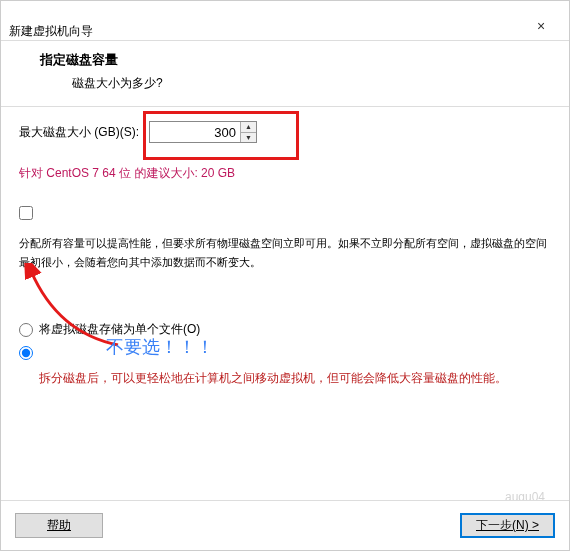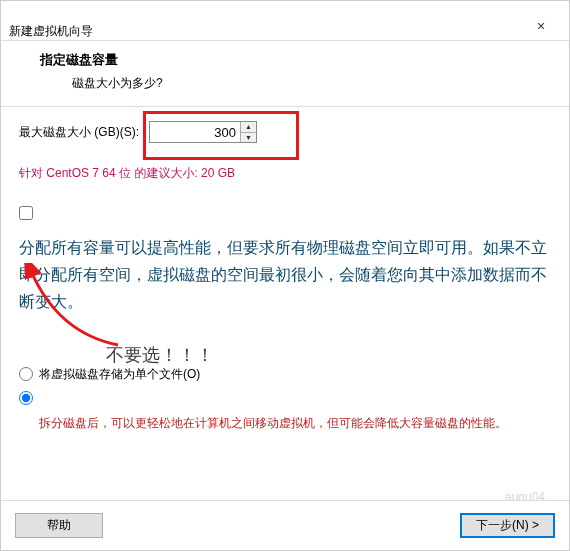--- a/index.html
+++ b/index.html
@@ -86,21 +86,21 @@
     .spin-up { border-bottom: 1px solid #aaa; }
     .recommend { font-size: 12px; color: #be185d; margin-top: 22px; margin-bottom: 24px; }
     .checkbox-row {
       display: flex; align-items: center; gap: 6px;
       margin-bottom: 14px;
     }
     .checkbox-row input[type=checkbox] {
       width: 14px; height: 14px;
     }
     .desc-text {
-      font-size: 16px; color: #0c4a6e;
+      font-size: 11px; color: #000000;
       line-height: 1.7;
       padding-left: 0;
       margin-bottom: 50px;
     }
     .radio-row {
       display: flex; align-items: center; gap: 6px;
       margin-bottom: 8px;
     }
     .radio-row input[type=radio] { width: 14px; height: 14px; }
     .radio-desc {
@@ -108,34 +108,35 @@
       line-height: 1.7;
       padding-left: 20px;
     }
     .annotation-arrow {
       position: absolute;
       left: 22px; top: 156px;
       pointer-events: none;
     }
     .annotation-text {
       position: absolute;
-      left: 105px; top: 236px;
-      color: #404040;
+      left: 105px; top: 228px;
+      color: #3b82f6;
       font-size: 18px;
       font-weight: normal;
       pointer-events: none;
     }
     .footer {
       position: absolute;
       bottom: 0; left: 0; right: 0;
       border-top: 1px solid #ddd;
       padding: 12px 14px;
       display: flex;
       align-items: center;
       background: #fff;
+      text-decoration: underline;
     }
     .btn {
       height: 25px;
       padding: 0 14px;
       font-size: 12px;
       font-family: inherit;
       background: #e1e1e1;
       border: 1px solid #adadad;
       cursor: pointer;
       min-width: 88px;

